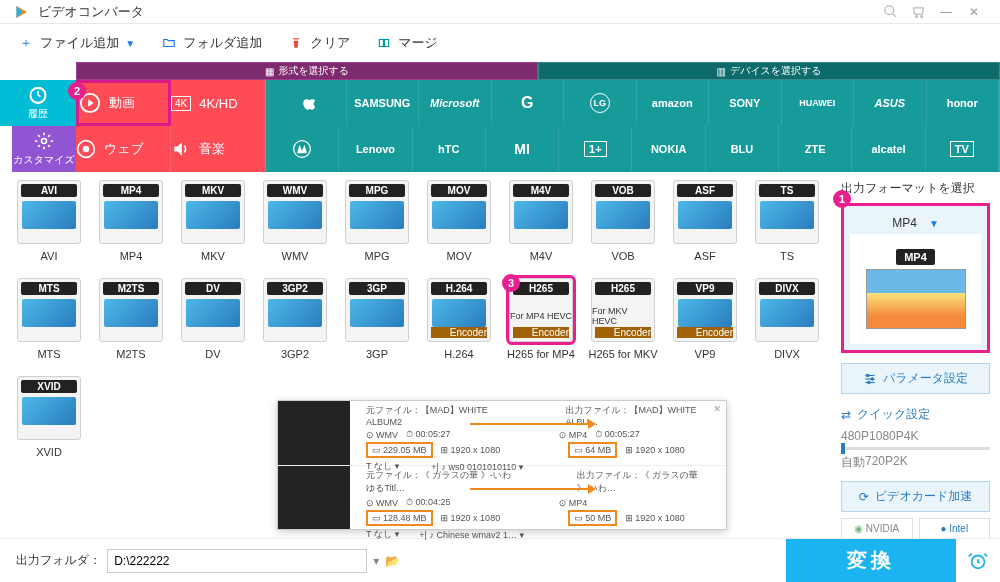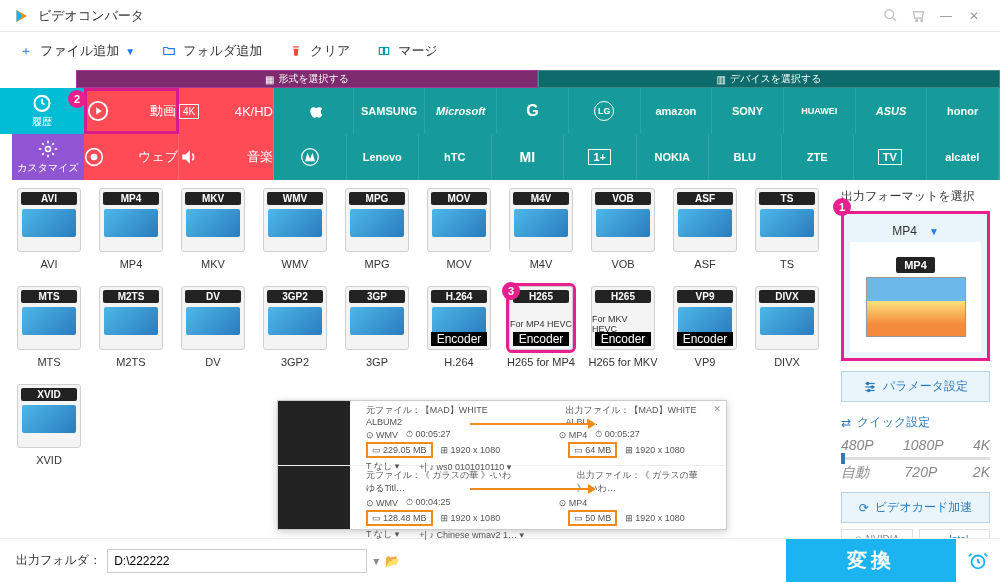--- a/index.html
+++ b/index.html
@@ -1,19 +1,19 @@
 <!DOCTYPE html>
 <html><head>
 <meta charset="utf-8">
 <style>
 * { margin: 0; padding: 0; box-sizing: border-box; font-family: "Segoe UI", Meiryo, sans-serif; }
 body { width: 1000px; height: 582px; background: #fff; font-size: 12px; overflow: hidden; }
 
 
-.titlebar { display: flex; align-items: center; height: 32px; padding: 0 12px; border-bottom: 1px solid #e8e8e8; }
+.titlebar { display: flex; align-items: center; height: 24px; padding: 0 12px; border-bottom: 1px solid #e8e8e8; }
 .logo { width: 18px; height: 18px; margin-right: 8px; }
 .titlebar-title { color: #333; font-size: 13px; }
 .titlebar-spacer { flex: 1; }
 .titlebar-icon { width: 28px; height: 28px; display: flex; align-items: center; justify-content: center; color: #999; cursor: pointer; }
 
 
 .actions { display: flex; align-items: center; height: 38px; padding: 0 18px; gap: 26px; }
 .action { display: flex; align-items: center; gap: 6px; color: #333; cursor: pointer; font-size: 13px; }
 .action-icon { width: 16px; height: 16px; display: inline-flex; align-items: center; justify-content: center; }
 .blue { color: #1f7cf0; }
@@ -21,66 +21,66 @@
 .teal { color: #0097a7; }
 .caret { color: #1f7cf0; font-size: 10px; }
 
 
 .tabstrip { display: flex; height: 18px; margin-left: 76px; }
 .tabstrip .tab { flex: 1; border: 1px solid #3a8a8a; background: #0d6b6b; color: #fff; font-size: 10px; display: flex; align-items: center; justify-content: center; gap: 4px; cursor: pointer; }
 .tabstrip .tab.active { background: #7d2a6e; border-color: #a03c91; }
 
 
 .category-area { display: flex; }
-.left-nav { width: 84px; display: flex; flex-direction: column; }
+.left-nav { width: 76px; display: flex; flex-direction: column; }
 .left-nav .nav-btn { height: 46px; display: flex; flex-direction: column; align-items: center; justify-content: center; color: #fff; font-size: 10px; cursor: pointer; gap: 2px; }
 .nav-history { background: #00bcd4; }
 .nav-custom { background: #9155d4; margin-left: 12px; }
 
 .cat-rows { flex: 1; display: flex; flex-direction: column; }
 .cat-row { display: flex; height: 46px; }
-.cat-cell { display: flex; align-items: center; justify-content: space-between; gap: 8px; color: #fff; cursor: pointer; font-size: 13px; border-right: 1px solid rgba(255,255,255,0.15); }
+.cat-cell { display: flex; align-items: center; justify-content: flex-start; gap: 8px; color: #fff; cursor: pointer; font-size: 13px; border-right: 1px solid rgba(255,255,255,0.15); }
 .cell-video { background: #ff4b56; width: 95px; border: 3px solid #d81b8b; }
 .cell-4k { background: #ff4b56; width: 95px; }
 .cell-web { background: #ff4b56; width: 95px; }
 .cell-audio { background: #ff4b56; width: 95px; }
 .cell-brand { background: #179a9a; flex: 1; min-width: 0; }
 .brand-row { display: flex; height: 46px; }
 .brand-row .brand { flex: 1; display: flex; align-items: center; justify-content: center; color: #fff; font-size: 11px; font-weight: bold; cursor: pointer; border-right: 1px solid rgba(255,255,255,0.1); }
 
 
 .step-badge { position: absolute; width: 18px; height: 18px; border-radius: 50%; background: #e91e8f; color: #fff; font-size: 11px; display: flex; align-items: center; justify-content: center; font-weight: bold; z-index: 5; }
 
 
 .main-area { display: flex; padding: 0 0 0 10px; }
 .grid-wrap { flex: 1; position: relative; }
 .format-grid { display: grid; grid-template-columns: repeat(10, 78px); grid-auto-rows: 96px; gap: 2px 4px; padding-top: 8px; }
 .fmt { display: flex; flex-direction: column; align-items: center; cursor: pointer; }
 .fmt .thumb { width: 64px; height: 64px; background: #f4f4f4; border: 1px solid #d0d0d0; border-radius: 3px; display: flex; flex-direction: column; align-items: center; justify-content: center; position: relative; overflow: hidden; }
 .fmt .thumb .tag { position: absolute; top: 3px; left: 3px; right: 3px; background: #222; color: #fff; font-size: 10px; font-weight: bold; text-align: center; padding: 1px 0; border-radius: 2px; }
 .fmt .thumb .mid { font-size: 9px; color: #333; margin-top: 12px; }
-.fmt .thumb .enc { position: absolute; bottom: 3px; left: 3px; right: 3px; background: #000000; color: #fff; font-size: 12px; text-align: center; }
+.fmt .thumb .enc { position: absolute; bottom: 3px; left: 3px; right: 3px; background: #a16207; color: #fff; font-size: 10px; text-align: right; }
 .fmt .lbl { margin-top: 6px; font-size: 11px; color: #333; }
 .fmt.selected .thumb { outline: 3px solid #e91e8f; }
 .fmt .film { position: absolute; top: 20px; bottom: 14px; left: 4px; right: 4px; background: linear-gradient(135deg,#4db8e8,#2a7cbe); border-radius: 2px; }
 
 
 .right-panel { width: 165px; padding: 8px 10px 0 6px; }
 .right-title { font-size: 12px; color: #333; margin-bottom: 6px; }
 .preview-box { border: 3px solid #e91e8f; padding: 6px; background: #eaf4fb; position: relative; }
 .preview-select { display: flex; align-items: center; justify-content: center; gap: 12px; padding: 4px 0; color: #333; cursor: pointer; }
 .preview-img { width: 100%; height: 110px; background: #fff; display: flex; flex-direction: column; align-items: center; justify-content: center; position: relative; }
 .preview-img .ptag { background: #222; color: #fff; font-size: 11px; font-weight: bold; padding: 2px 8px; border-radius: 2px; }
 .preview-img .pfilm { width: 100px; height: 60px; margin-top: 4px; background: linear-gradient(180deg,#6cb8e8 40%,#fbe27a 40%,#f58a3c 80%); border: 1px solid #999; }
 
 .param-btn { margin-top: 10px; display: flex; align-items: center; justify-content: center; gap: 6px; padding: 6px 0; border: 1px solid #b8d4ea; background: #eaf4fb; color: #2a7cbe; cursor: pointer; font-size: 12px; }
 
 .quick-set { margin-top: 12px; }
 .quick-title { color: #2a7cbe; font-size: 12px; display: flex; align-items: center; gap: 6px; margin-bottom: 6px; }
-.slider-row { display: flex; justify-content: space-between; font-size: 14px; color: #888; margin-bottom: 2px; font-style: italic; }
+.slider-row { display: flex; font-size: 12px; color: #888; margin-bottom: 2px; }
 .slider-track { height: 3px; background: #ddd; position: relative; margin: 4px 0; }
 .slider-thumb { position: absolute; left: 0; top: -4px; width: 4px; height: 11px; background: #2a7cbe; }
 
 .gpu-btn { margin-top: 10px; display: flex; align-items: center; justify-content: center; gap: 6px; padding: 6px 0; border: 1px solid #b8d4ea; background: #eaf4fb; color: #2a7cbe; cursor: pointer; font-size: 12px; }
 .gpu-brands { display: flex; gap: 6px; margin-top: 6px; }
 .gpu-brands .gpu { flex: 1; border: 1px solid #e0e0e0; padding: 4px 2px; font-size: 10px; text-align: center; color: #888; }
 
 
 .bottom { position: absolute; bottom: 0; left: 0; right: 0; height: 44px; display: flex; align-items: center; padding-left: 16px; border-top: 1px solid #eee; background: #fff; }
 .out-label { font-size: 12px; color: #333; margin-right: 6px; }
@@ -281,24 +281,24 @@
           <div class="brand">
               <span>NOKIA</span>
             </div>
           <div class="brand">
               <span style="font-weight:bold;">BLU</span>
             </div>
           <div class="brand">
               <span>ZTE</span>
             </div>
           <div class="brand">
+              <span>alcatel</span>
+            </div>
+          <div class="brand">
               <span style="border:1.5px solid #fff;padding:1px 4px;">TV</span>
-            </div>
-          <div class="brand">
-              <span>alcatel</span>
             </div>
         </div>
       </div>
     </div>
   </div>
 </div>
 
 <div class="main-area" style="position:relative;height:336px;">
   <div class="grid-wrap">
     <div class="step-badge" style="left:492px;top:102px;">3</div>
@@ -528,21 +528,21 @@
         <span>⏱ <span>00:05:27</span></span>
       </div>
       <div class="ov-line">
         <span class="ov-box">▭ <span>229.05 MB</span></span>
         <span>⊞ <span>1920 x 1080</span></span>
         <span class="ov-box" style="margin-left:60px;">▭ <span>64 MB</span></span>
         <span>⊞ <span>1920 x 1080</span></span>
       </div>
       <div class="ov-line">
           <span>T <span>なし</span> ▾</span>
-          <span style="margin-left:12px;">+| ♪ <span>ws0 0101010110</span> ▾</span>
+          <span style="margin-left:24px;">+| ♪ <span>ws0 0101010110</span> ▾</span>
         </div>
     </div>
   </div>
   <div class="ov-row" style="border-top:1px solid #eee;">
     <div class="ov-thumb"></div>
     <div class="ov-main">
       <div class="ov-arrow"></div>
       <div class="ov-header">
         <span><span>元ファイル：</span><span>《 ガラスの華 》-いわゆるTitl…</span></span>
         <span><span>出力ファイル：</span><span>《 ガラスの華 》-いわ…</span></span>

